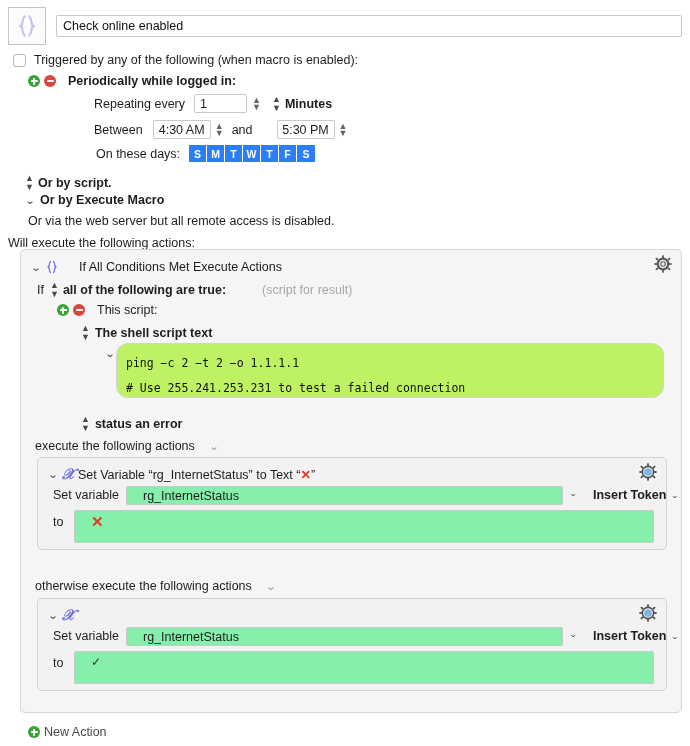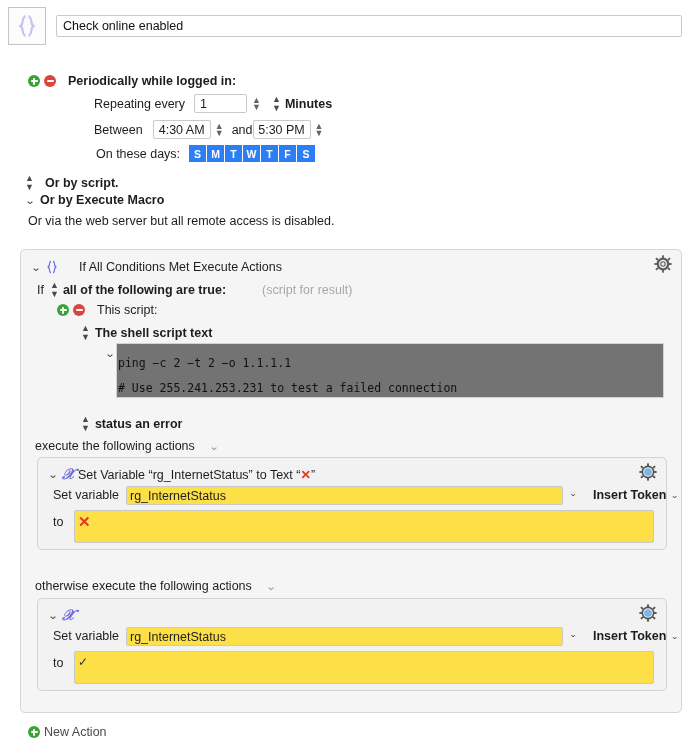--- a/index.html
+++ b/index.html
@@ -143,30 +143,30 @@
 
   .xvar {
     font-family: "DejaVu Serif", serif;
     font-style: italic; font-weight: bold;
     color: #6d6de0; font-size: 15px;
     line-height: 1;
     padding: 0 3px 0 2px;
   }
 
   .wide-field {
-    border: 1px solid #c9c9c9; background: #fde047; border-radius: 2px;
-    display: flex; align-items: center; padding: 0 3px;
+    border: 1px solid #c9c9c9; background: #86efac; border-radius: 2px;
+    display: flex; align-items: center; padding: 0 16px;
     font-size: 12.5px;
   }
   .script-box {
-    border: 1px solid #d3d3d3; background: #737373; border-radius: 0;
+    border: 1px solid #d3d3d3; background: #bef264; border-radius: 12px;
     font-family: "DejaVu Sans Mono", monospace;
     font-size: 11.5px;
     color: #111;
-    padding: 7px 1px;
+    padding: 7px 9px;
     line-height: 25px;
   }
   .redx { color: #de3b26; font-weight: bold; }
   .check { color: #333; }
 
   .newaction {
     position: absolute; left: 28px; top: 725px;
     display: flex; align-items: center; gap: 4px;
   }
   .newaction .lbl { color: #4a4a4a; font-size: 12.5px; }
@@ -181,20 +181,24 @@
       <svg width="26" height="28" viewBox="0 0 26 28" aria-hidden="true">
         <path d="M11.5 3 C7 4.5 8.5 10 6 13 C4.2 13.6 4.2 14.4 6 15 C8.5 18 7 23.5 11.5 25 L11.5 22.3 C9 21 10.4 16.6 8.2 14 C10.4 11.4 9 7 11.5 5.7 Z" fill="#c4c4ee"></path>
         <path d="M14.5 3 C19 4.5 17.5 10 20 13 C21.8 13.6 21.8 14.4 20 15 C17.5 18 19 23.5 14.5 25 L14.5 22.3 C17 21 15.6 16.6 17.8 14 C15.6 11.4 17 7 14.5 5.7 Z" fill="#c4c4ee"></path>
       </svg>
     </div>
     <div class="macro-name-field">
       <span>Check online enabled</span>
     </div>
   </div>
 
+  <div class="trig-row" style="left:13px; top:53px;">
+    <div class="checkbox"></div>
+    <span class="lbl" style="margin-left:8px;">Triggered by any of the following (when macro is enabled):</span>
+  </div>
 
   <div class="trig-row" style="left:28px; top:74px;">
     <span class="plusminus">
       <span class="circ green"></span>
       <span class="circ red"></span>
     </span>
     <span class="lbl lbl-b" style="margin-left:12px;">Periodically while logged in:</span>
   </div>
 
   <div class="trig-row" style="left:94px; top:94px;">
@@ -213,21 +217,21 @@
   <div class="trig-row" style="left:94px; top:120px;">
     <span class="lbl">Between</span>
     <span class="tf center" style="width:58px; margin-left:10px;">
       <span>4:30 AM</span>
     </span>
     <span class="stepper" style="margin-left:3px;">
       <span>▲</span>
         <span>▼</span>
     </span>
     <span class="lbl" style="margin-left:7px;">and</span>
-    <span class="tf center" style="width:58px; margin-left:0;">
+    <span class="tf center" style="width:58px; margin-left:24px;">
       <span>5:30 PM</span>
     </span>
     <span class="stepper" style="margin-left:3px;">
       <span>▲</span>
         <span>▼</span>
     </span>
   </div>
 
   <div class="trig-row" style="left:96px; top:145px;">
     <span class="lbl">On these days:</span>
@@ -237,32 +241,35 @@
       <span class="day">T</span>
       <span class="day">W</span>
       <span class="day">T</span>
       <span class="day">F</span>
       <span class="day">S</span>
     </span>
   </div>
 
   <div class="trig-row" style="left:25px; top:174px;">
     <span class="updown">▲<br>▼</span>
-    <span class="lbl lbl-b" style="margin-left:11px;">Or by script.</span>
+    <span class="lbl lbl-b" style="margin-left:4px;">Or by script.</span>
   </div>
 
   <div class="trig-row" style="left:25px; top:193px;">
     <span class="disc" style="width:10px;">⌄</span>
     <span class="lbl lbl-b" style="margin-left:5px;">Or by Execute Macro</span>
   </div>
 
   <div class="trig-row" style="left:28px; top:214px;">
     <span class="lbl">Or via the web server but all remote access is disabled.</span>
   </div>
 
+  <div class="trig-row" style="left:8px; top:236px;">
+    <span class="lbl">Will execute the following actions:</span>
+  </div>
 
   <div class="actions-panel">
 
     <div class="panel-head" style="left:8px; top:5px;">
       <span class="disc">⌄</span>
       <span class="brace-ico">
         <svg width="16" height="16" viewBox="0 0 16 16" aria-hidden="true">
           <path d="M7 1.5 C4.5 2.4 5.4 5.6 4 7.3 C3 7.7 3 8.3 4 8.7 C5.4 10.4 4.5 13.6 7 14.5 L7 13 C5.6 12.2 6.4 9.5 5.2 8 C6.4 6.5 5.6 3.8 7 3 Z" fill="#6d6de0"></path>
           <path d="M9 1.5 C11.5 2.4 10.6 5.6 12 7.3 C13 7.7 13 8.3 12 8.7 C10.6 10.4 11.5 13.6 9 14.5 L9 13 C10.4 12.2 9.6 9.5 10.8 8 C9.6 6.5 10.4 3.8 9 3 Z" fill="#6d6de0"></path>
         </svg>

